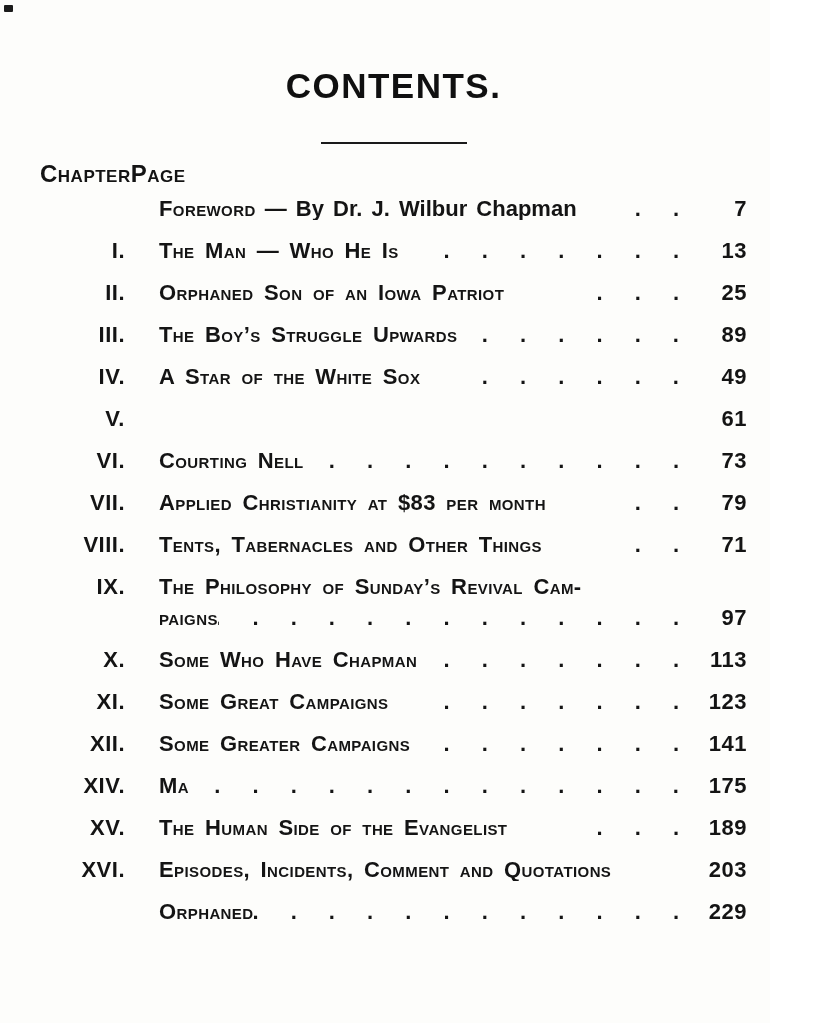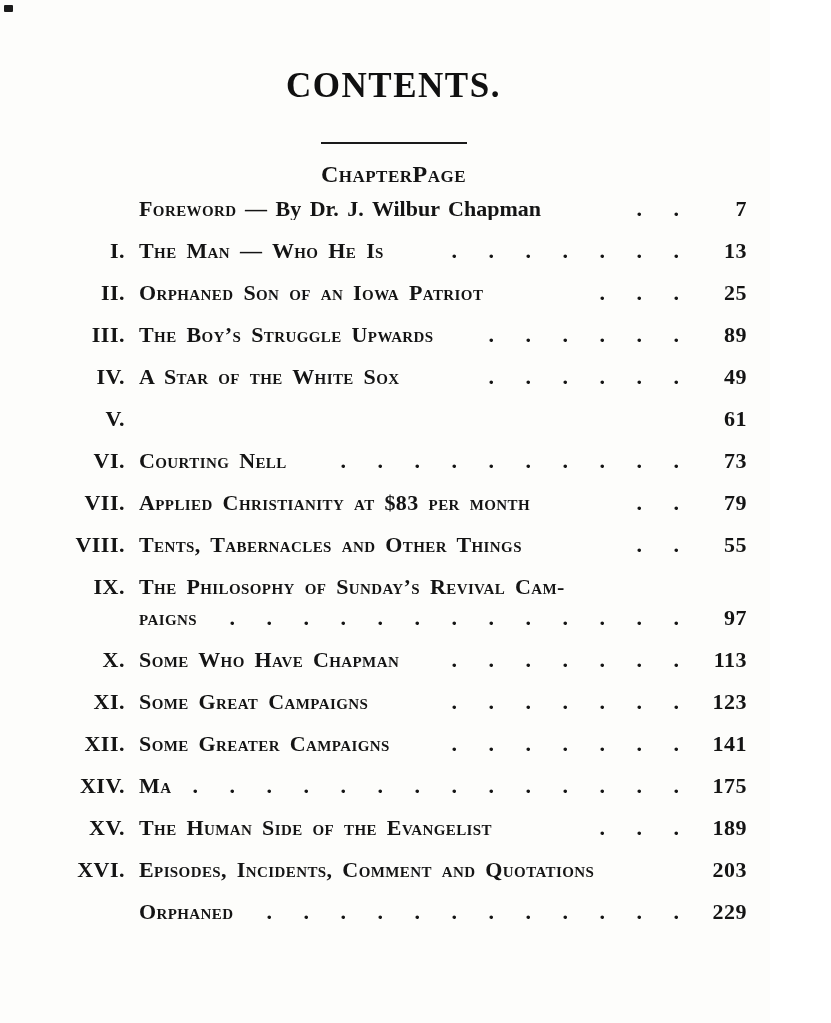--- a/index.html
+++ b/index.html
@@ -2,21 +2,21 @@
 <html><head>
 <meta charset="utf-8">
 <style>
   html, body { margin: 0; padding: 0; background: #ffffff; }
   .page {
     position: relative;
     width: 770px;
     height: 1023px;
     background: #fdfdfb;
     color: #141414;
-    font-family: Liberation Serif, serif;
+    font-family: Liberation Sans, sans-serif;
     overflow: hidden;
   }
   .speck {
     position: absolute;
     left: 4px; top: 5px;
     width: 9px; height: 7px;
     background: #1b1b1b;
     border-radius: 1px;
   }
   .content {
@@ -35,21 +35,21 @@
   }
   .rule {
     width: 146px;
     height: 2px;
     background: #1a1a1a;
     margin: 38px auto 0 auto;
   }
   .cols-header {
     margin-top: 19px;
     display: flex;
-    justify-content: center;
+    justify-content: flex-start;
     align-items: baseline;
     font-variant: small-caps;
     font-weight: bold;
     font-size: 24px;
     line-height: 22px;
     letter-spacing: 0.5px;
   }
   .rows { margin-top: 13px; }
   .row {
     display: flex;
@@ -62,21 +62,21 @@
   }
   .row.tight { margin-bottom: 9px; }
   .num {
     flex: none;
     width: 85px;
     text-align: right;
     letter-spacing: 0.5px;
   }
   .t {
     flex: none;
-    margin-left: 14px;
+    margin-left: 34px;
     white-space: nowrap;
     max-width: 560px;
     overflow: hidden;
   }
   .t .sc {
     font-variant: small-caps;
     letter-spacing: 0.4px;
     word-spacing: 4px;
   }
   .t .reg { word-spacing: 3px; }
@@ -166,21 +166,21 @@
         <span class="num">VII.</span>
         <span class="t"><span class="sc">Applied Christianity at $83 per month</span></span>
         <span class="leader"><span class="dots">. .</span></span>
         <span class="pg">79</span>
       </div>
 
       <div class="row">
         <span class="num">VIII.</span>
         <span class="t"><span class="sc">Tents, Tabernacles and Other Things</span></span>
         <span class="leader"><span class="dots">. .</span></span>
-        <span class="pg">55</span>
+        <span class="pg">71</span>
       </div>
 
       <div class="row tight">
         <span class="num">IX.</span>
         <span class="t"><span class="sc">The Philosophy of Sunday’s Revival Cam-</span></span>
         <span class="leader"><span class="dots"></span></span>
         <span class="pg"></span>
       </div>
 
       <div class="row">

